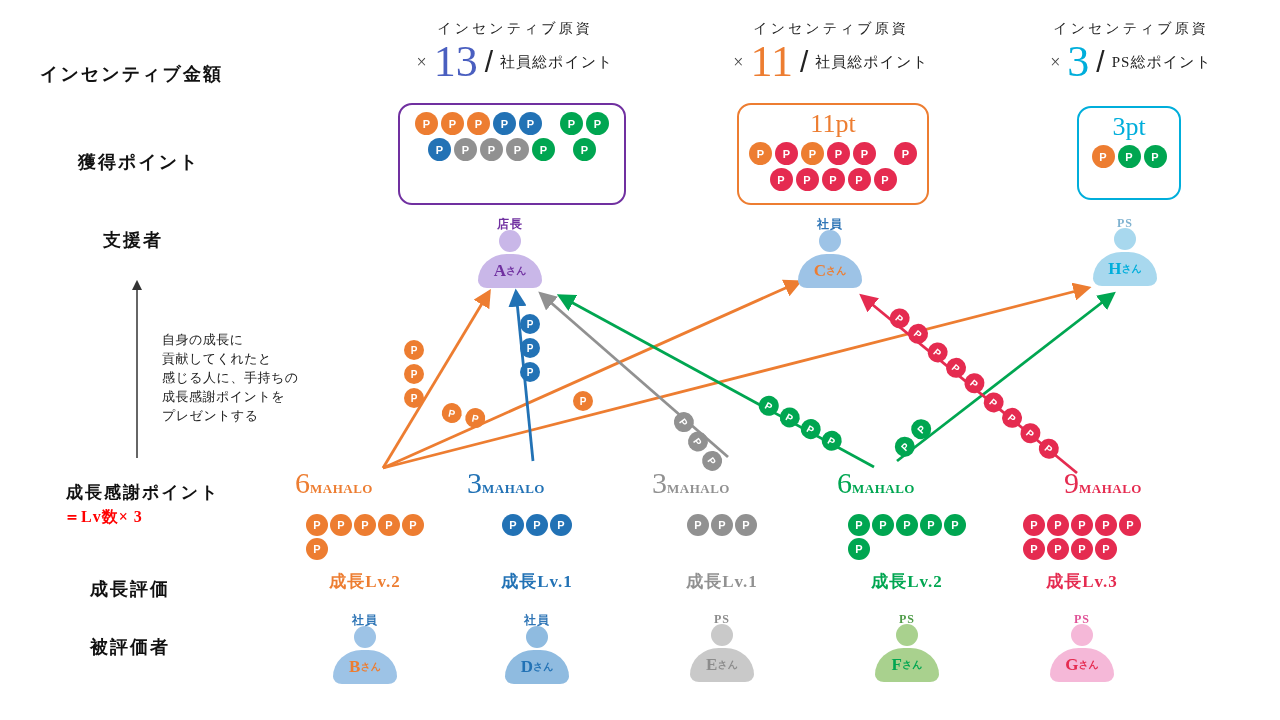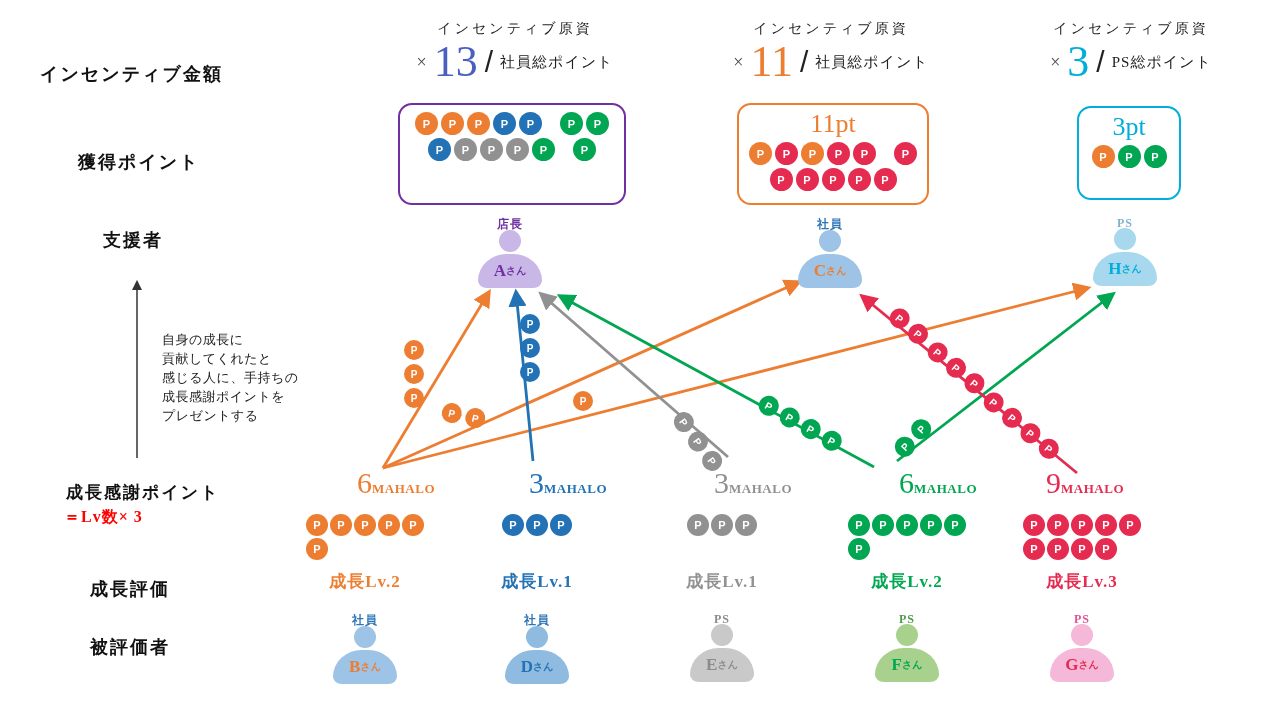--- a/index.html
+++ b/index.html
@@ -50,21 +50,21 @@
   .person .head { width:22px; height:22px; border-radius:50%; margin:0 auto; }
   .person .pbody {
     width:64px; height:34px; margin:2px auto 0;
     border-radius:32px 32px 10px 10px / 30px 30px 8px 8px;
     display:flex; align-items:center; justify-content:center;
   }
   .person .initial { font-size:17px; font-weight:bold; }
   .person .suffix { font-size:10px; font-weight:bold; }
 
   
-  .mahalo { position:absolute; width:140px; text-align:right; z-index:3; }
+  .mahalo { position:absolute; width:140px; text-align:left; z-index:3; }
   .m-num { font-size:30px; line-height:1; }
   .m-unit { font-size:13px; font-weight:bold; letter-spacing:0.5px; }
   .level { position:absolute; width:140px; text-align:center; font-size:17px; font-weight:600; letter-spacing:1px; z-index:3; }
 </style>
 </head>
 <body>
 
 <svg class="overlay" width="1280" height="720" viewBox="0 0 1280 720">
   <defs>
     <marker id="ah-orange" viewBox="0 0 10 10" refX="8" refY="5" markerWidth="6.5" markerHeight="6.5" orient="auto-start-reverse">
@@ -276,21 +276,21 @@
 </div>
 <div class="mahalo" style="left:467px; top:468px; color:#2272B5;">
   <span class="m-num">3</span><span class="m-unit">MAHALO</span>
 </div>
 <div class="mahalo" style="left:652px; top:468px; color:#919191;">
   <span class="m-num">3</span><span class="m-unit">MAHALO</span>
 </div>
 <div class="mahalo" style="left:837px; top:468px; color:#00A651;">
   <span class="m-num">6</span><span class="m-unit">MAHALO</span>
 </div>
-<div class="mahalo" style="left:984px; top:468px; color:#E52B50;">
+<div class="mahalo" style="left:1064px; top:468px; color:#E52B50;">
   <span class="m-num">9</span><span class="m-unit">MAHALO</span>
 </div>
 
 <div class="pile" style="left:306px; top:512px;">
     <div class="dot-row">
       <span class="p-dot" style="background: rgb(237, 125, 49);">P</span>
       <span class="p-dot" style="background: rgb(237, 125, 49);">P</span>
       <span class="p-dot" style="background: rgb(237, 125, 49);">P</span>
       <span class="p-dot" style="background: rgb(237, 125, 49);">P</span>
       <span class="p-dot" style="background: rgb(237, 125, 49);">P</span>

